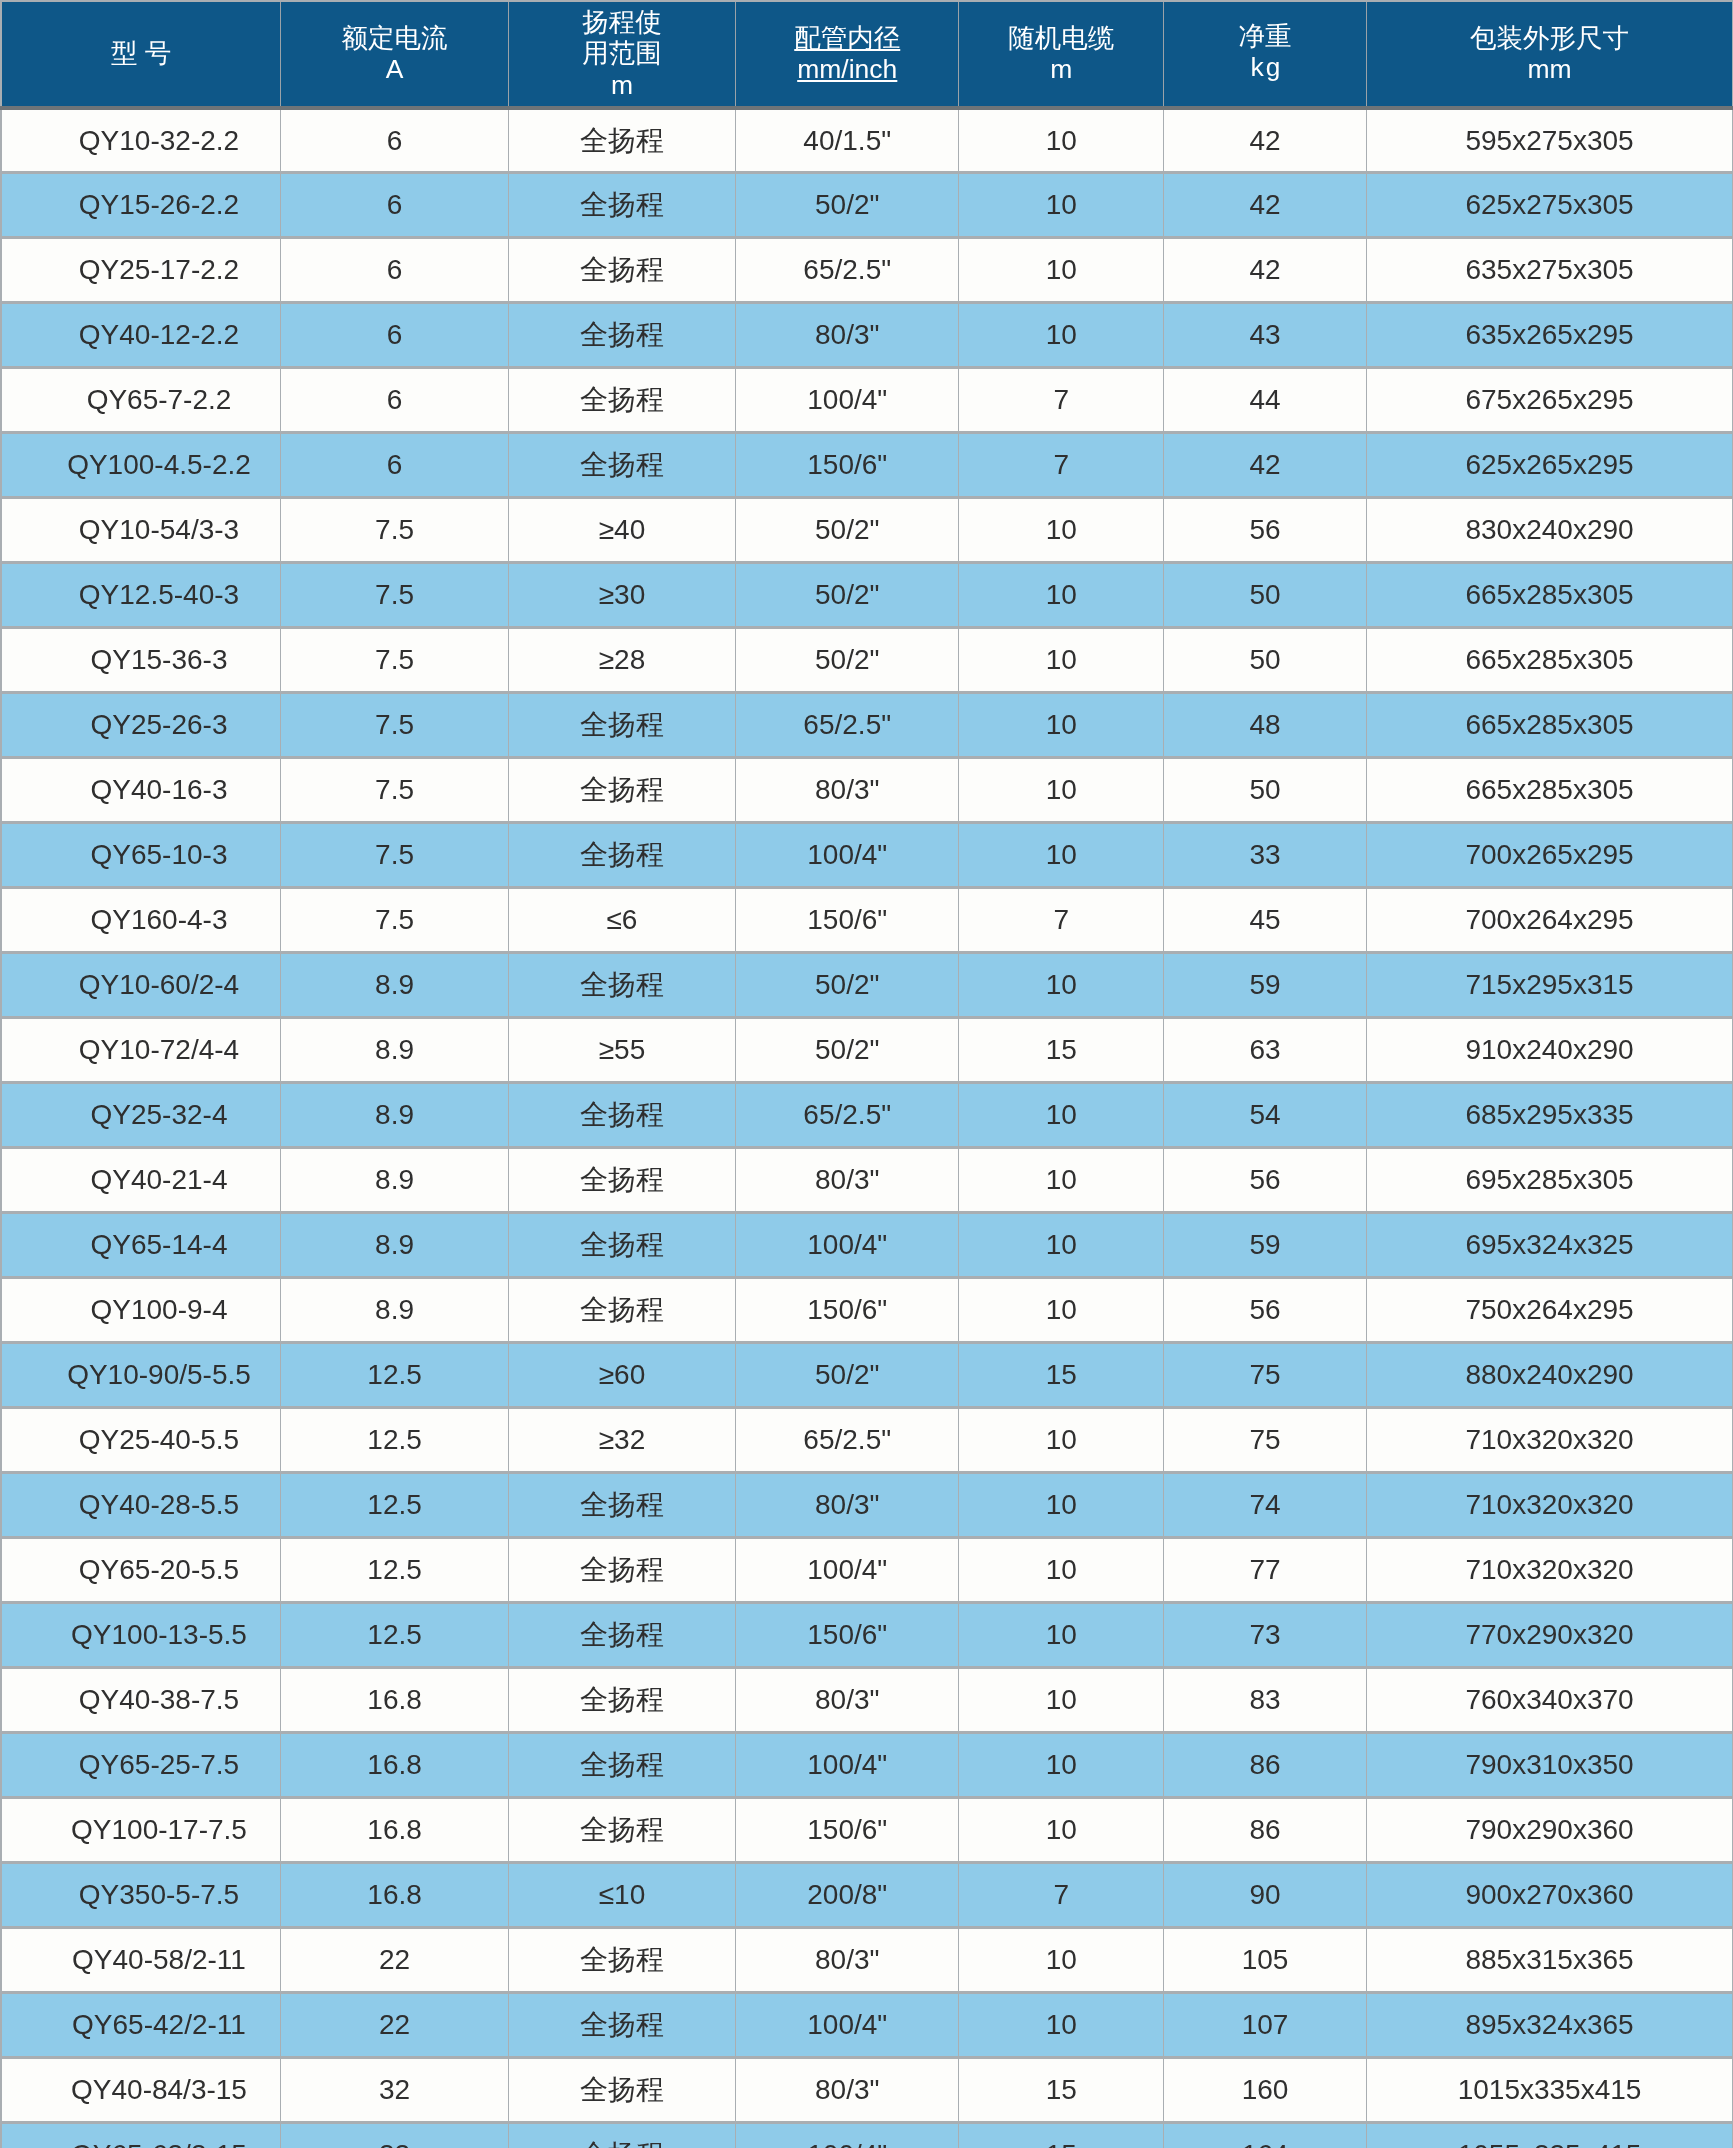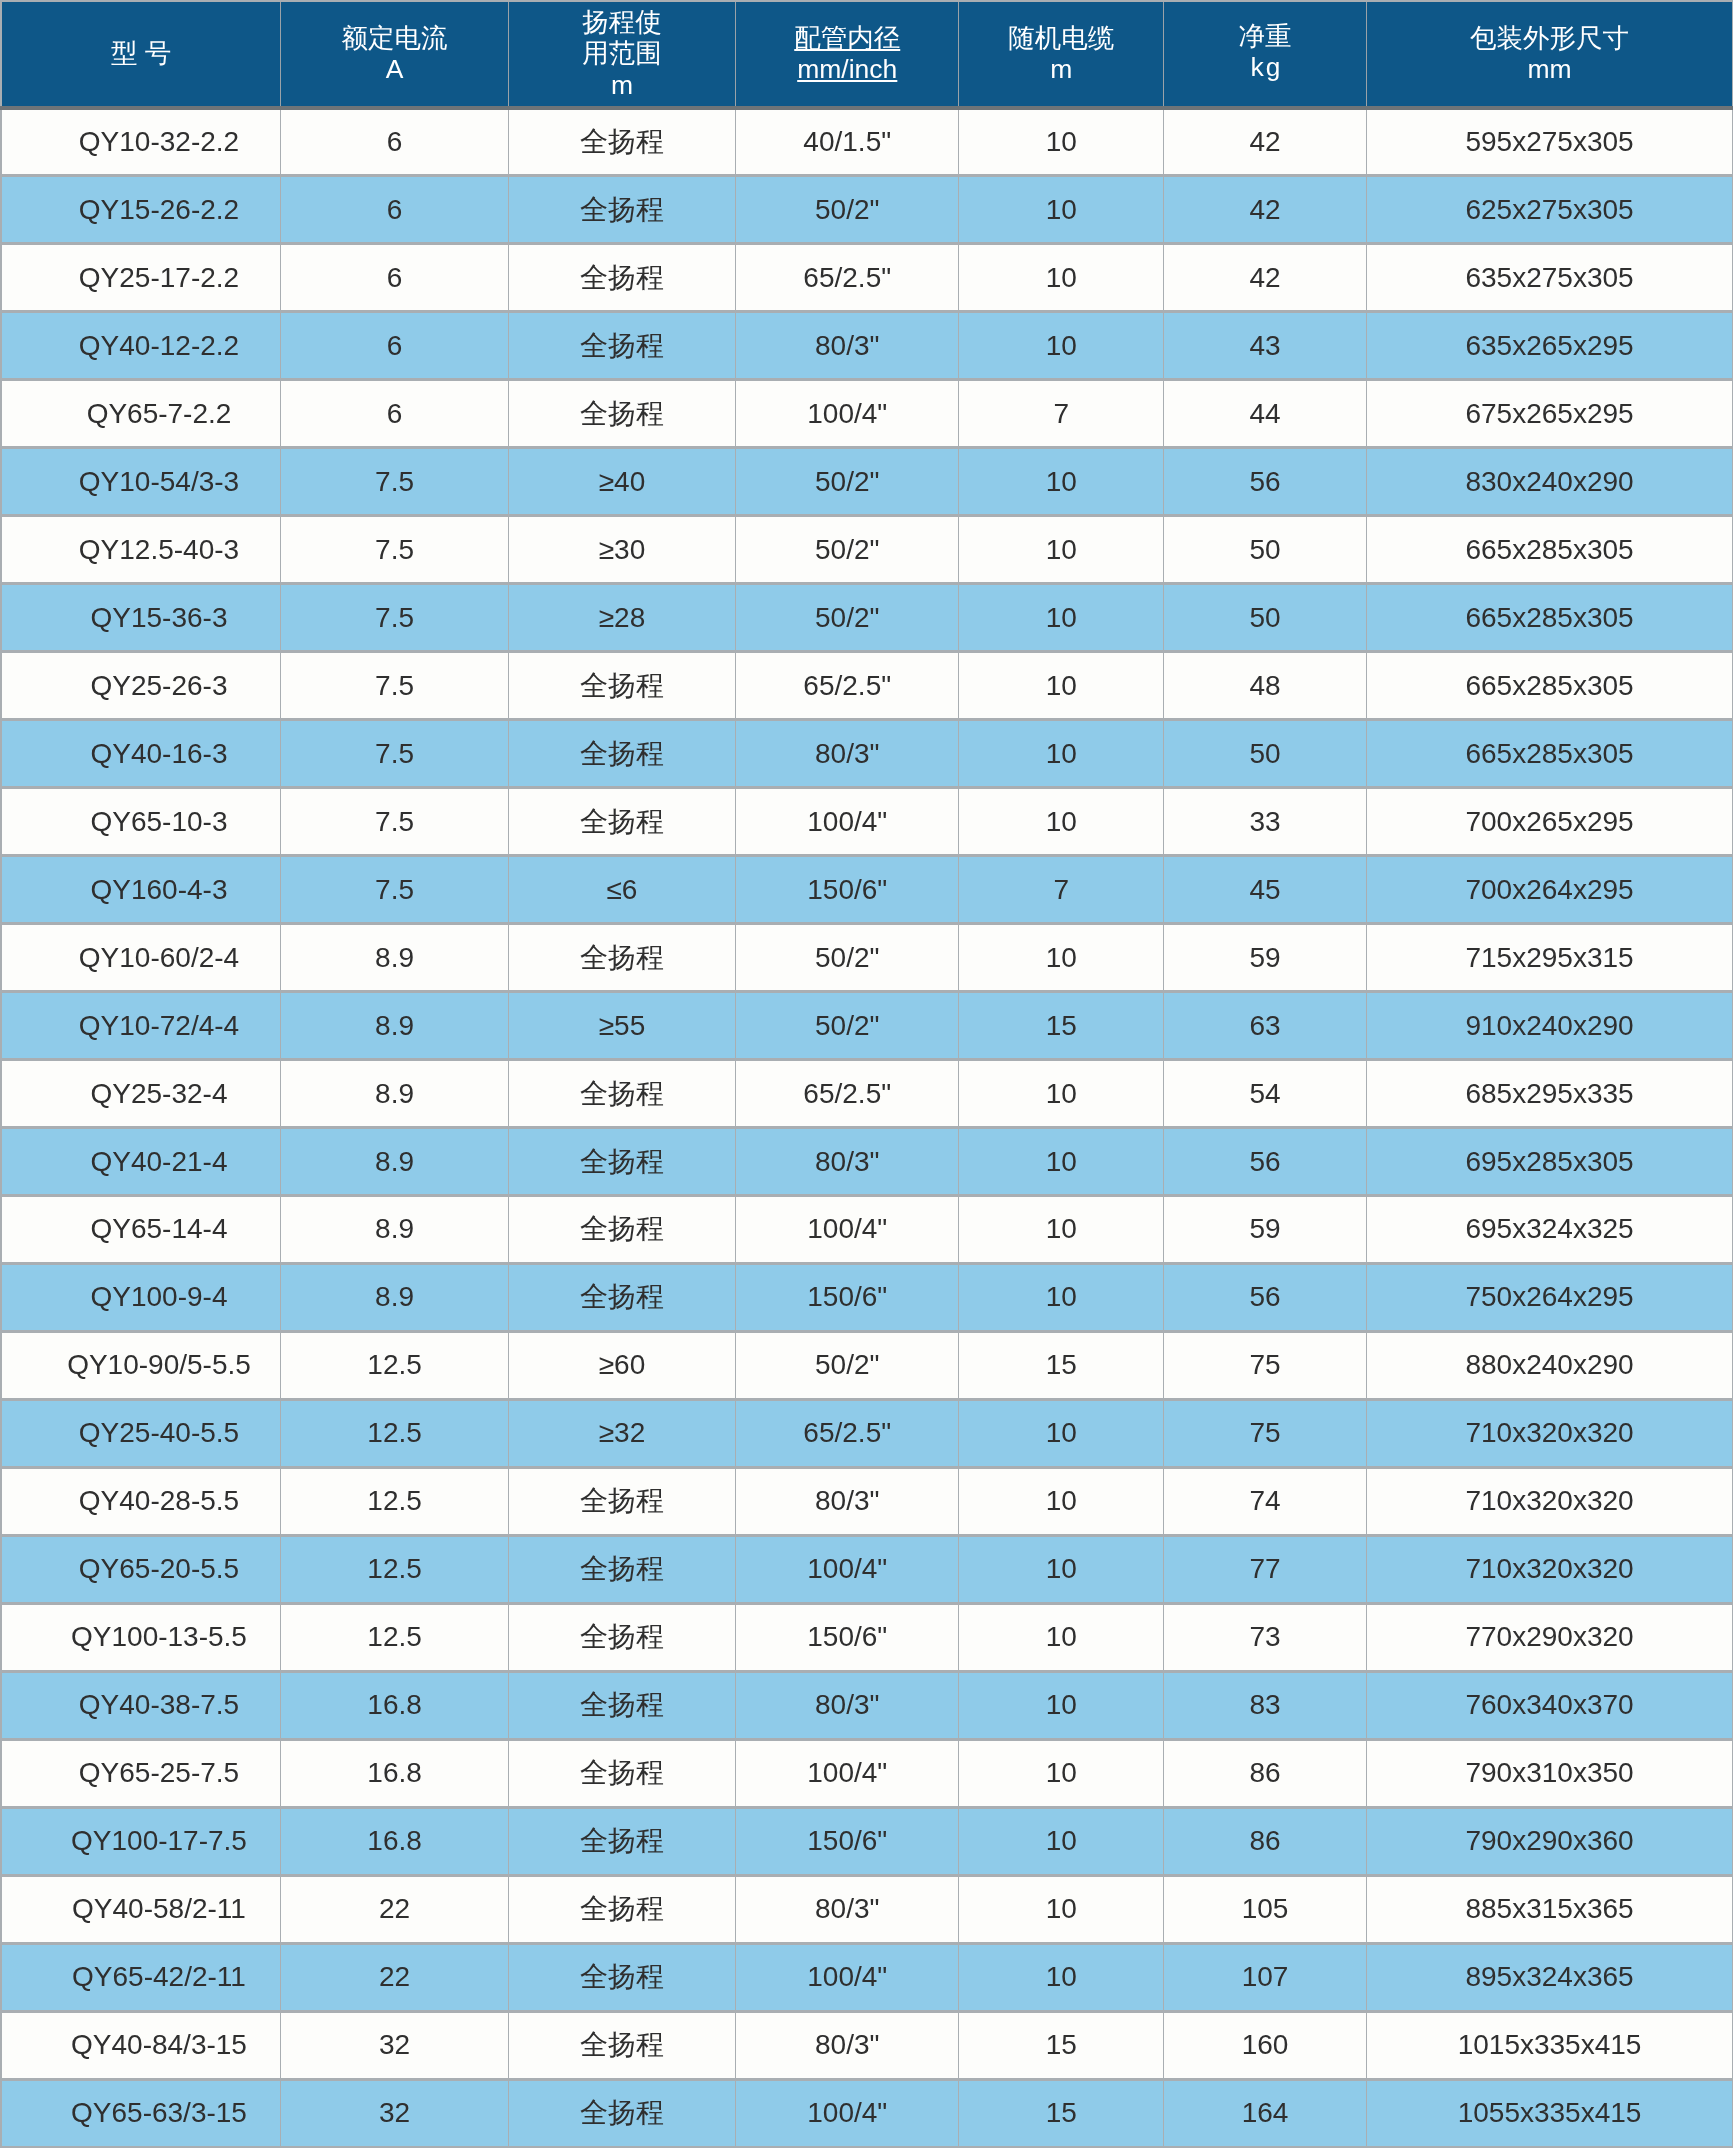--- a/index.html
+++ b/index.html
@@ -127,20 +127,29 @@
         <tr>
           <td class="model-cell">QY65-7-2.2</td>
           <td>6</td>
           <td>全扬程</td>
           <td>100/4"</td>
           <td>7</td>
           <td>44</td>
           <td>675x265x295</td>
         </tr>
         <tr>
+          <td class="model-cell">QY100-4.5-2.2</td>
+          <td>6</td>
+          <td>全扬程</td>
+          <td>150/6"</td>
+          <td>7</td>
+          <td>42</td>
+          <td>625x265x295</td>
+        </tr>
+        <tr>
           <td class="model-cell">QY10-54/3-3</td>
           <td>7.5</td>
           <td>≥40</td>
           <td>50/2"</td>
           <td>10</td>
           <td>56</td>
           <td>830x240x290</td>
         </tr>
         <tr>
           <td class="model-cell">QY12.5-40-3</td>
@@ -314,20 +323,29 @@
           <td>790x310x350</td>
         </tr>
         <tr>
           <td class="model-cell">QY100-17-7.5</td>
           <td>16.8</td>
           <td>全扬程</td>
           <td>150/6"</td>
           <td>10</td>
           <td>86</td>
           <td>790x290x360</td>
+        </tr>
+        <tr>
+          <td class="model-cell">QY350-5-7.5</td>
+          <td>16.8</td>
+          <td>≤10</td>
+          <td>200/8"</td>
+          <td>7</td>
+          <td>90</td>
+          <td>900x270x360</td>
         </tr>
         <tr>
           <td class="model-cell">QY40-58/2-11</td>
           <td>22</td>
           <td>全扬程</td>
           <td>80/3"</td>
           <td>10</td>
           <td>105</td>
           <td>885x315x365</td>
         </tr>

